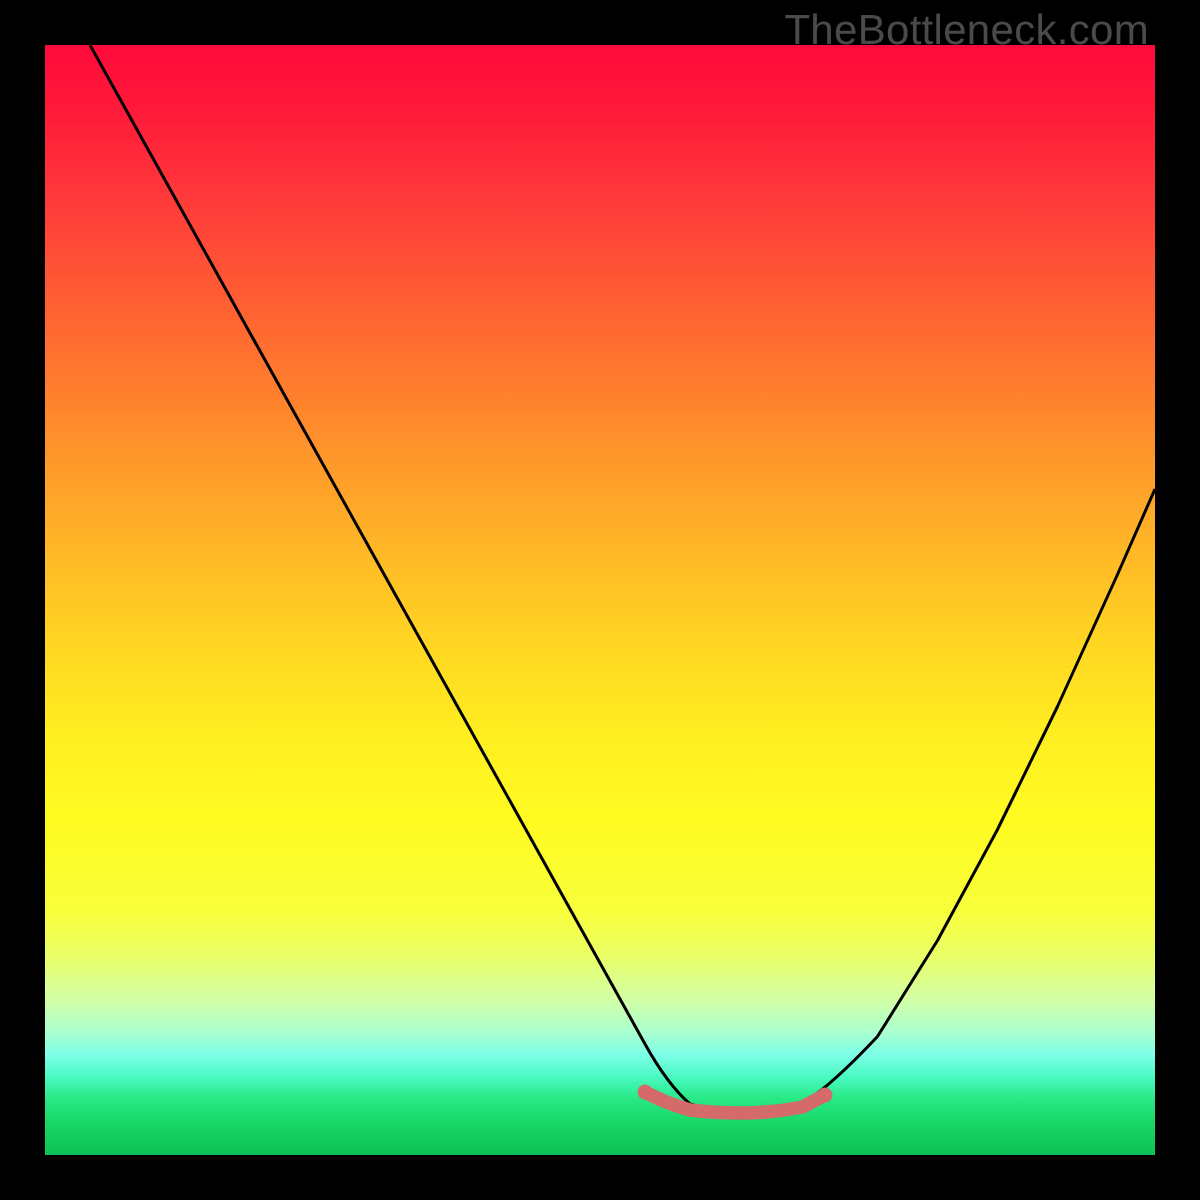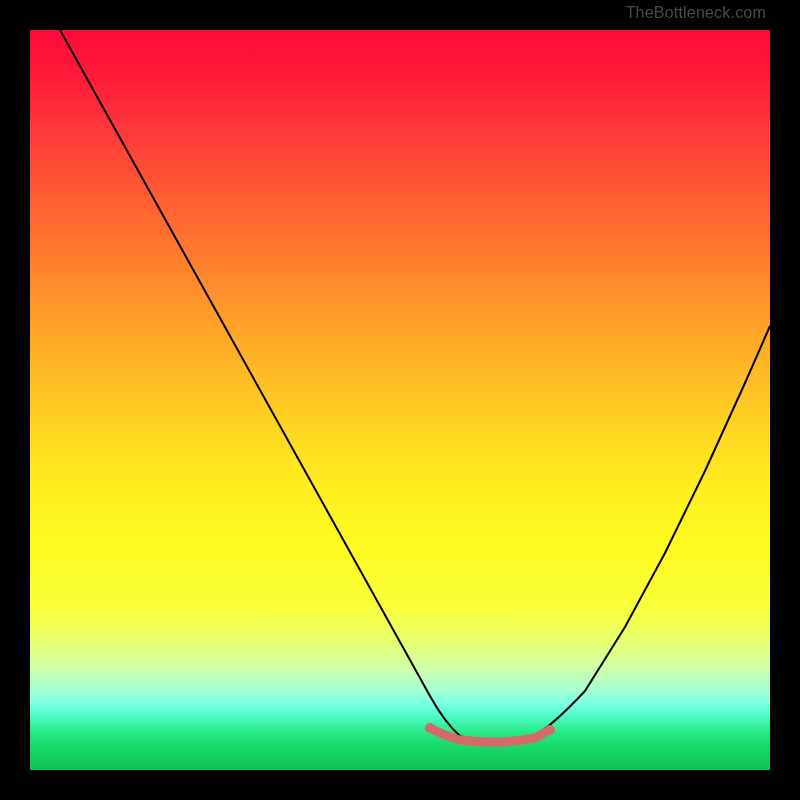--- a/index.html
+++ b/index.html
@@ -60,21 +60,21 @@
     left: 0;
     top: 0;
     width: 100%;
     height: 100%;
   }
   .watermark {
     position: absolute;
     top: 4px;
     right: 34px;
     color: #4a4a4a;
-    font-size: 16px;
+    font-size: 28px;
     font-weight: 500;
     letter-spacing: 0.2px;
     user-select: none;
   }
 </style>
 </head>
 <body>
 
 <div class="frame">
 

